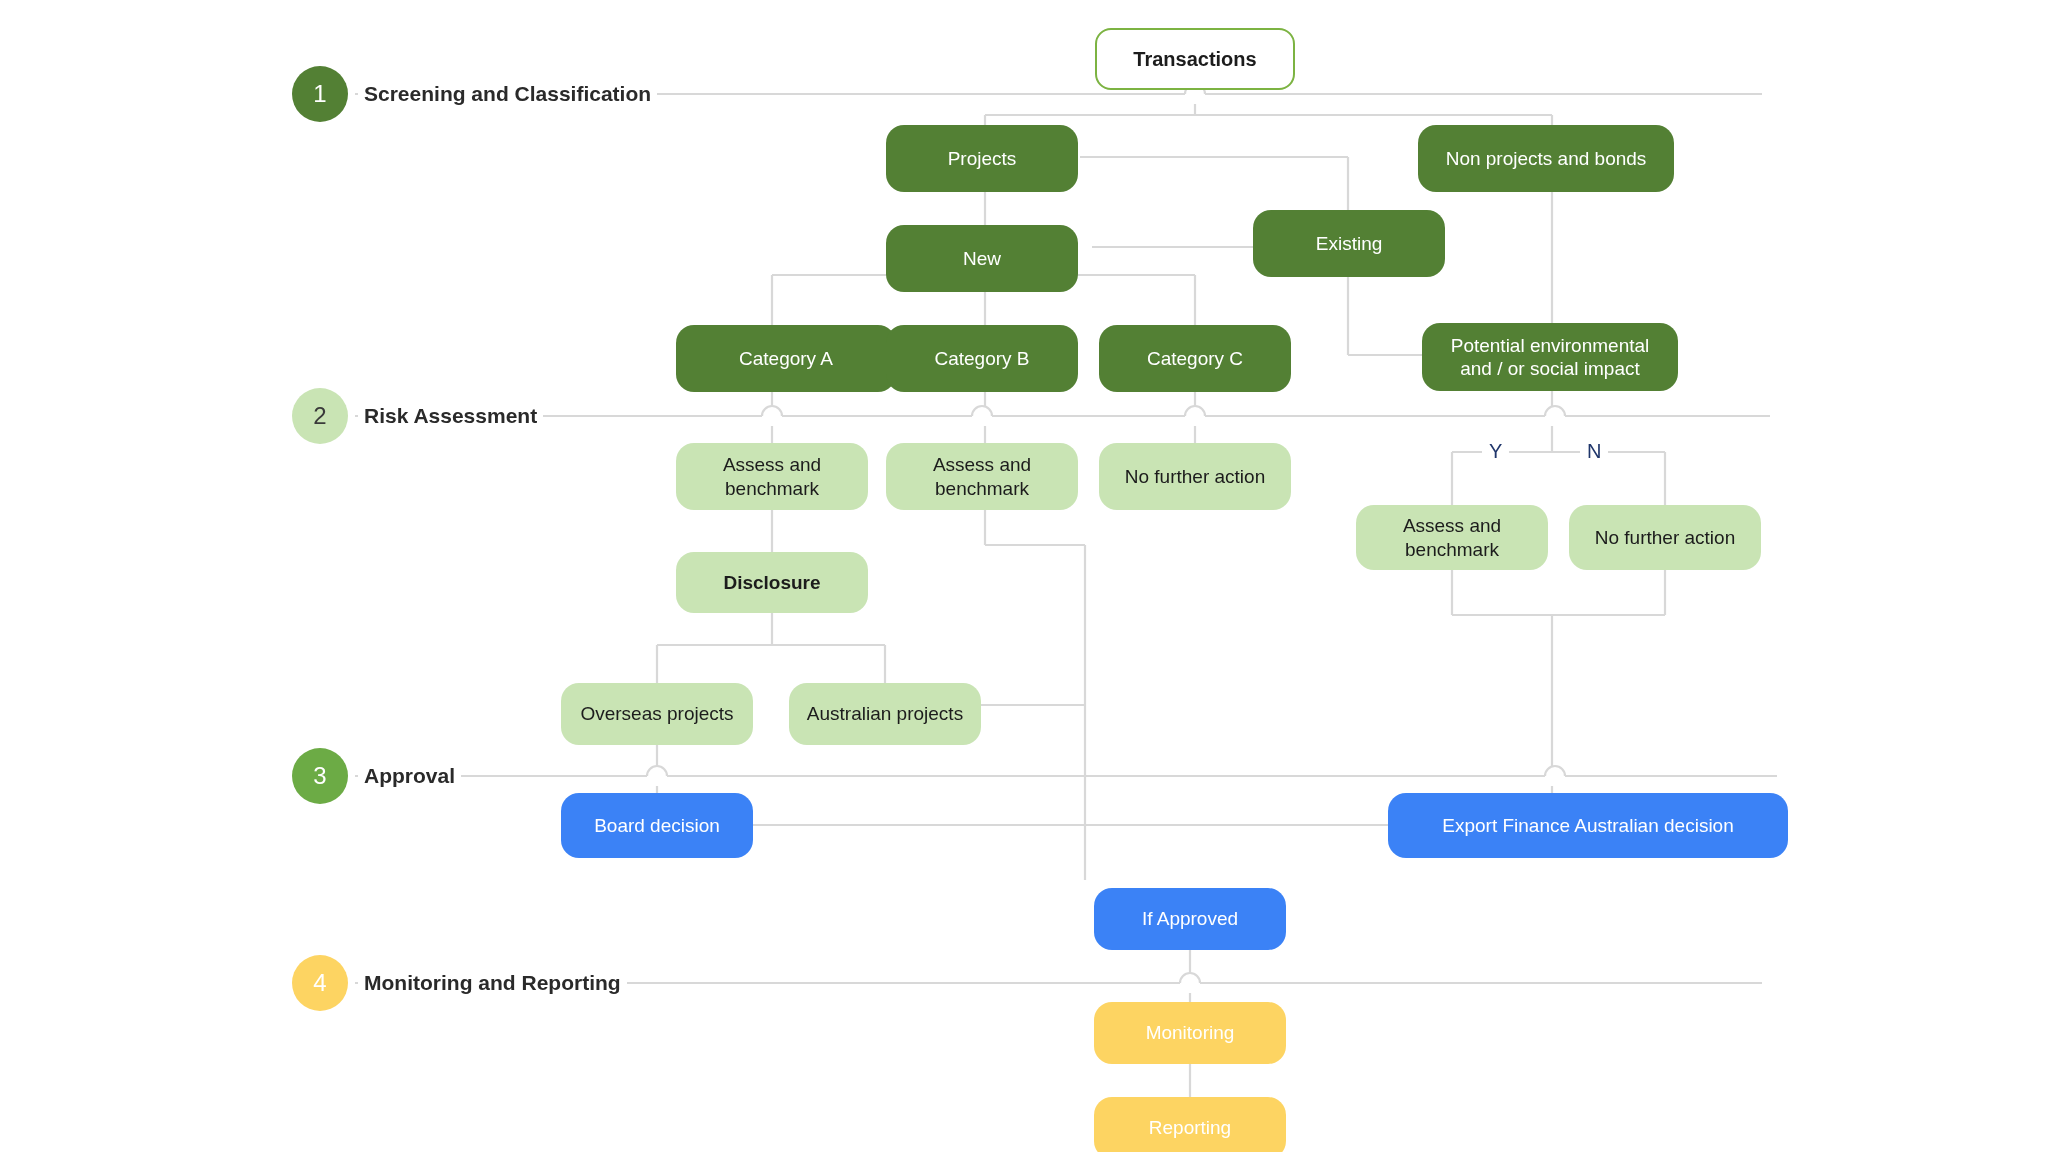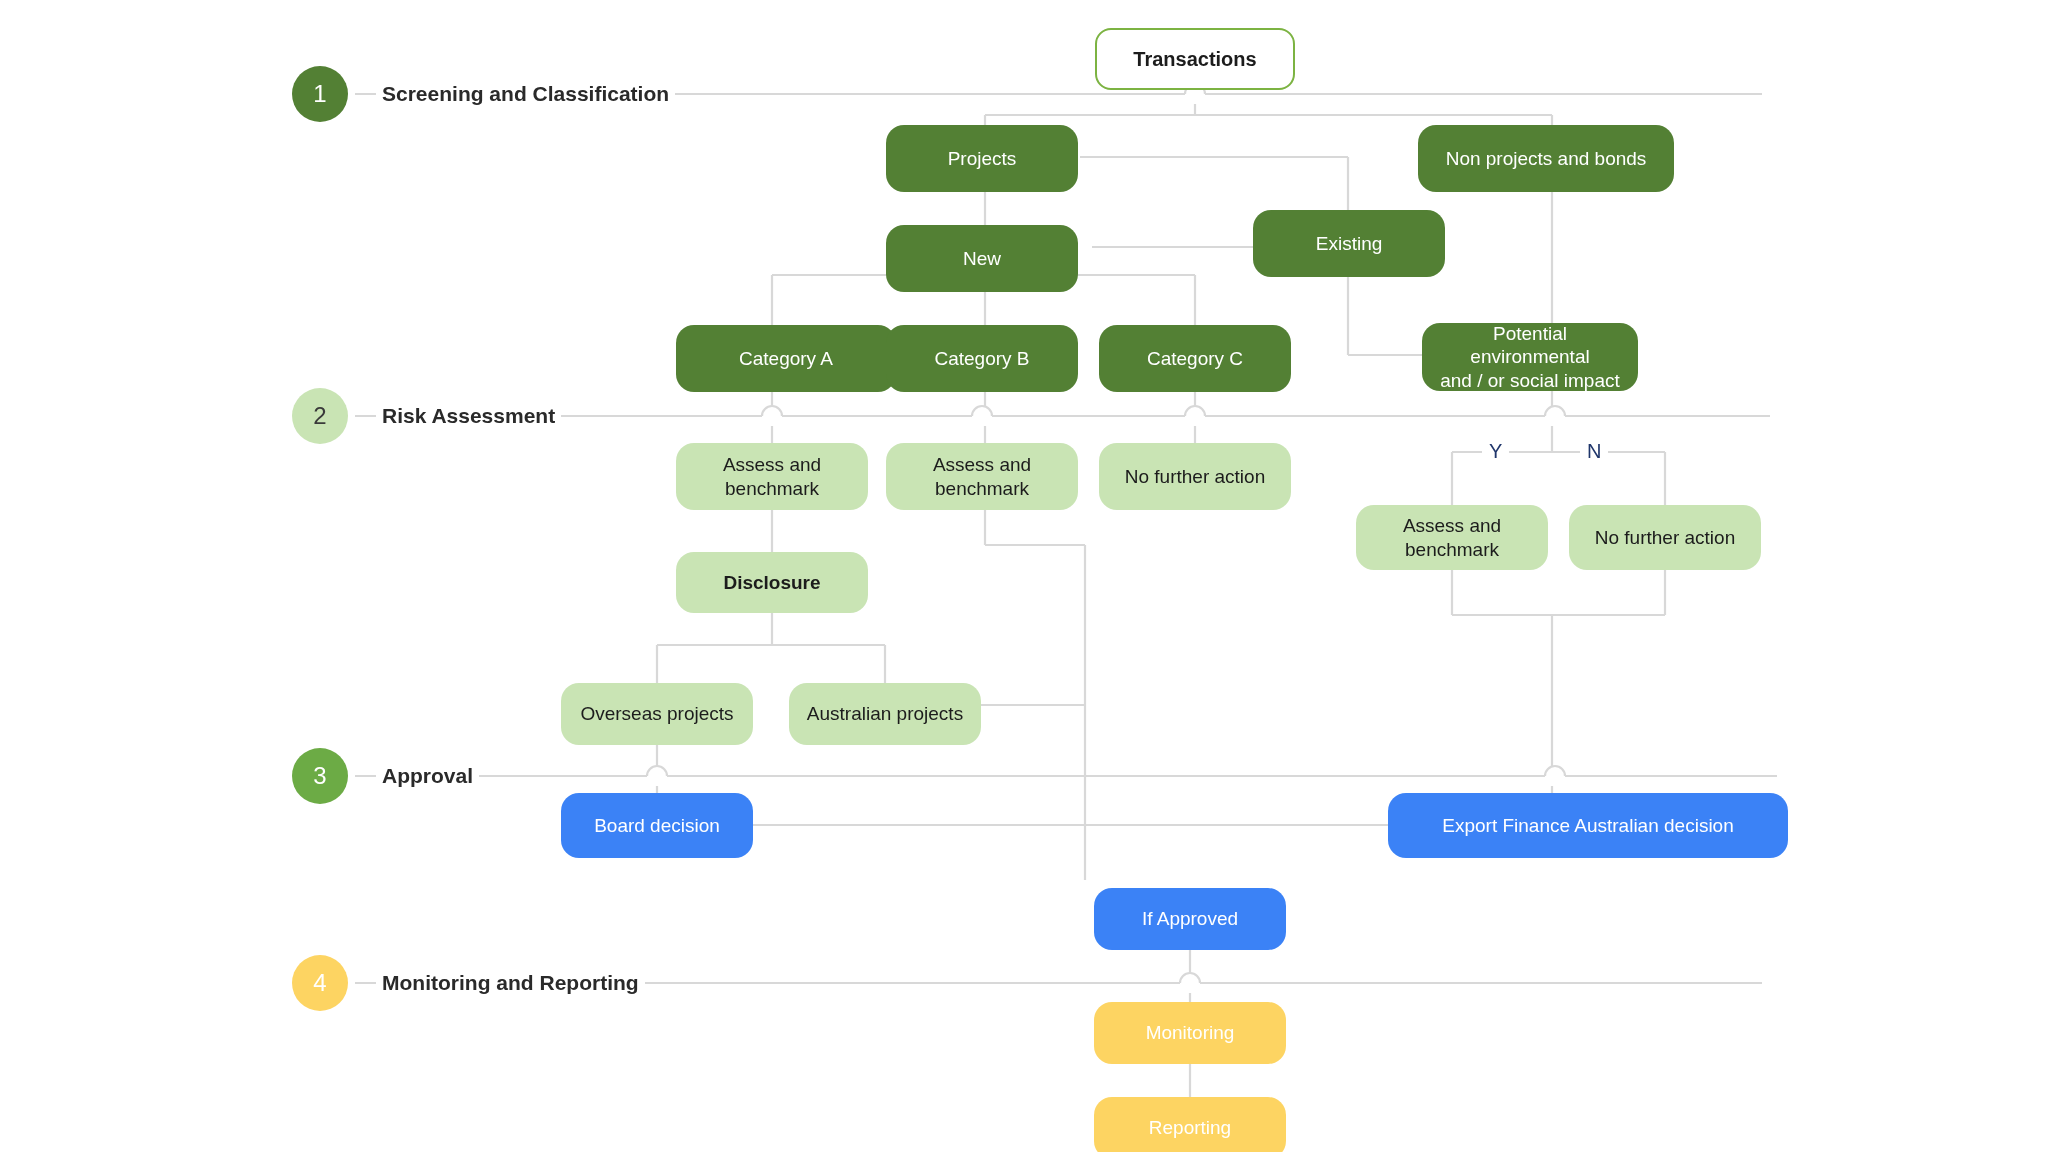--- a/index.html
+++ b/index.html
@@ -57,21 +57,21 @@
 
   
   .sec{position:absolute;z-index:6;display:flex;align-items:center;}
   .sec-badge{
     width:56px;height:56px;border-radius:50%;
     display:flex;align-items:center;justify-content:center;
     font-size:24px;color:#ffffff;
     flex:0 0 auto;
   }
   .sec-label{
-    margin-left:28px;
+    margin-left:10px;
     font-size:21px;
     font-weight:bold;
     color:#2a2a2a;
     white-space:nowrap;
     background:#ffffff;
     padding:0 6px;
   }
   .badge-1{background:#538034;}
   .badge-2{background:#c9e4b4;color:#3a3a3a;}
   .badge-3{background:#6cab45;}
@@ -214,21 +214,21 @@
   </div>
 
   <div class="node n-dark" style="left:886px;top:325px;width:192px;height:67px;">
     <span>Category B</span>
   </div>
 
   <div class="node n-dark" style="left:1099px;top:325px;width:192px;height:67px;">
     <span>Category C</span>
   </div>
 
-  <div class="node n-dark" style="left:1422px;top:323px;width:216px;height:68px;flex-direction:column;">
+  <div class="node n-dark" style="left:1422px;top:323px;width:256px;height:68px;flex-direction:column;">
     <span>Potential environmental</span>
     <span>and / or social impact</span>
   </div>
 
   <div class="node n-light" style="left:676px;top:443px;width:192px;height:67px;flex-direction:column;">
     <span>Assess and</span>
     <span>benchmark</span>
   </div>
 
   <div class="node n-light" style="left:886px;top:443px;width:192px;height:67px;flex-direction:column;">

